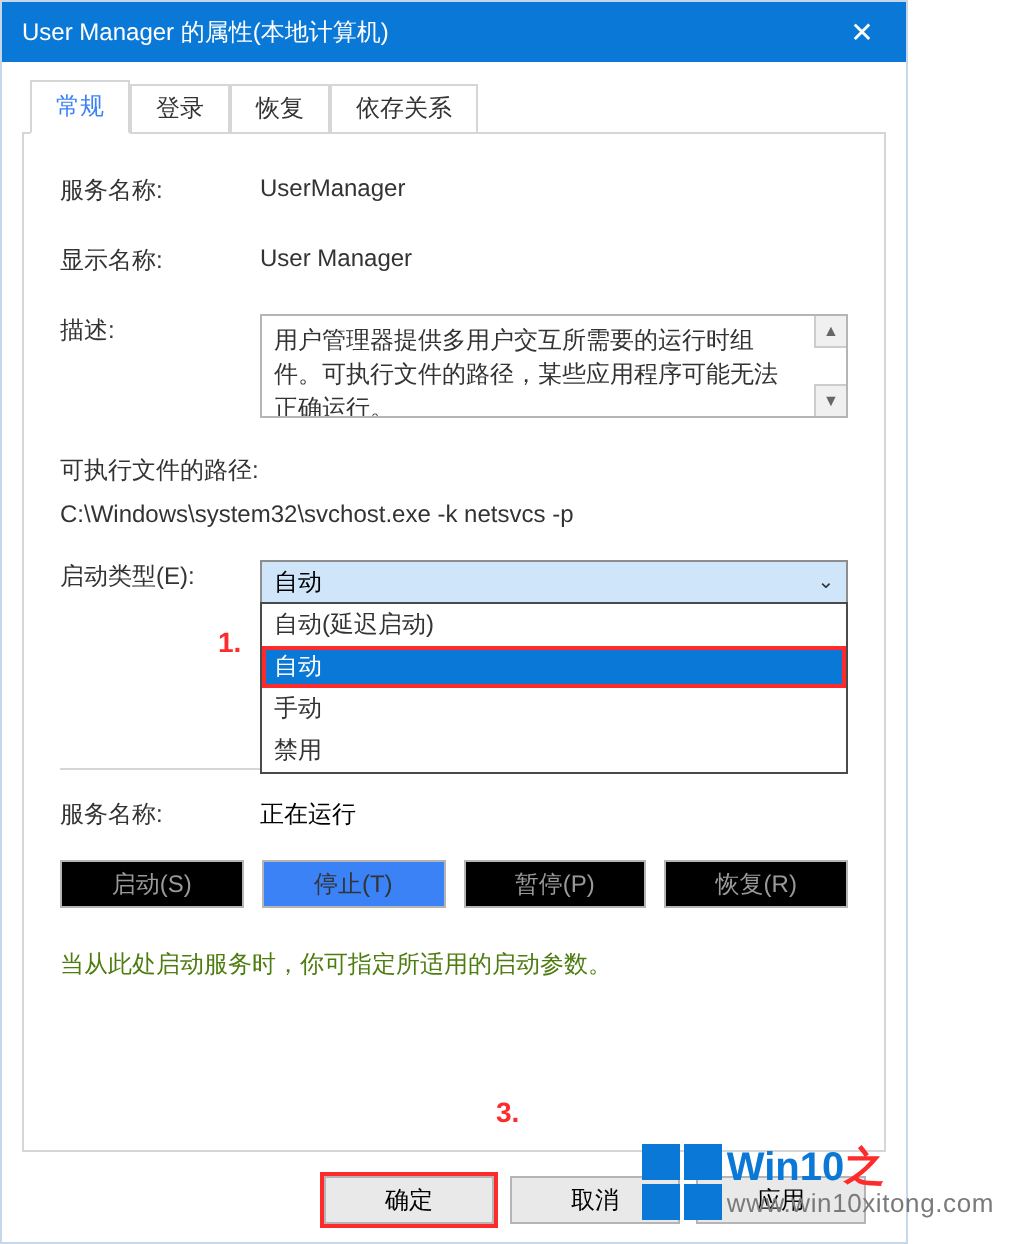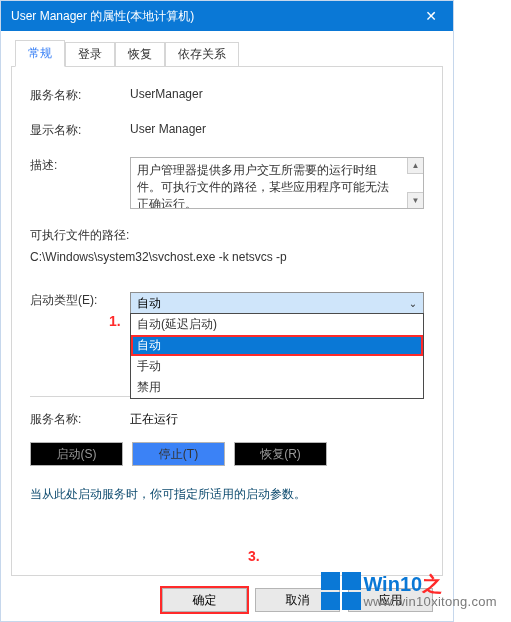--- a/index.html
+++ b/index.html
@@ -114,21 +114,21 @@
     background: #f0f0f0;
     border-left: 1px solid #ccc;
     display: flex;
     align-items: center;
     justify-content: center;
     font-size: 8px;
     color: #666;
   }
   .desc-box .scroll-up { top: 0; border-bottom: 1px solid #ccc; }
   .desc-box .scroll-down { bottom: 0; border-top: 1px solid #ccc; }
-  .path-block { margin-bottom: 28px; color: #333; }
+  .path-block { margin-bottom: 16px; color: #333; }
   .path-block div:first-child { margin-bottom: 6px; }
   .combo-wrap {
     position: relative;
     flex: 1;
   }
   .combo {
     width: 100%;
     height: 22px;
     border: 1px solid #8e8e8e;
     background: #cfe5fa;
@@ -193,21 +193,21 @@
     align-items: center;
     justify-content: center;
     font-size: 12px;
     color: #333;
     cursor: default;
   }
   .btn.disabled {
     color: #999;
     background: #000000;
   }
-  .param-note { margin-bottom: 18px; color: #0c4a6e; }
+  .param-note { margin-bottom: 18px; color: #4d7c0f; }
   .param-row { display:flex; align-items:center; }
   .param-row .label-col { color: #888; }
   .param-input {
     flex: 1;
     height: 22px;
     border: 1px solid #ccc;
     background: #fff;
   }
   
   .dialog-btn-row {
@@ -342,20 +342,23 @@
         <div class="label-col">服务名称:</div>
         <div>正在运行</div>
       </div>
 
       <div class="btn-row">
         <div class="btn disabled">
             <span>启动(S)</span>
           </div>
         <div class="btn">
             <span>停止(T)</span>
+          </div>
+        <div class="btn disabled">
+            <span>暂停(P)</span>
           </div>
         <div class="btn disabled">
             <span>恢复(R)</span>
           </div>
       </div>
 
       <div class="param-note">当从此处启动服务时，你可指定所适用的启动参数。</div>
 
 
     </div>

